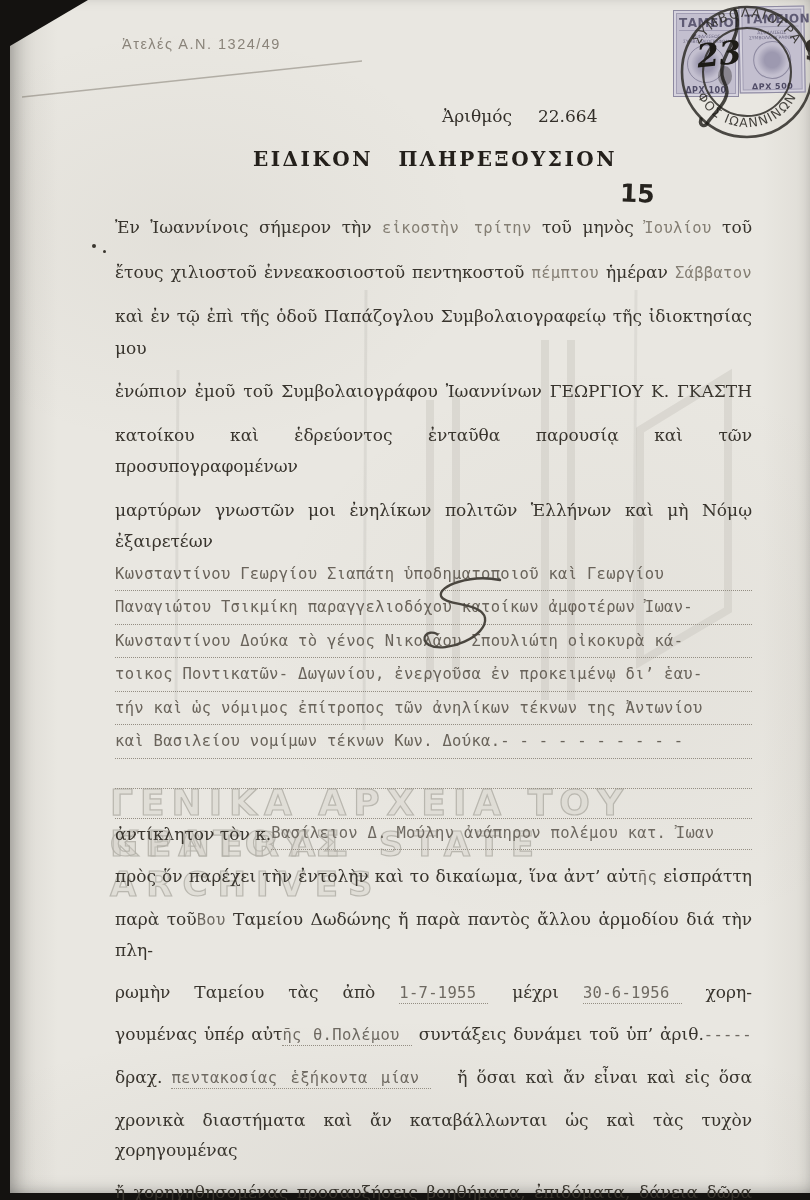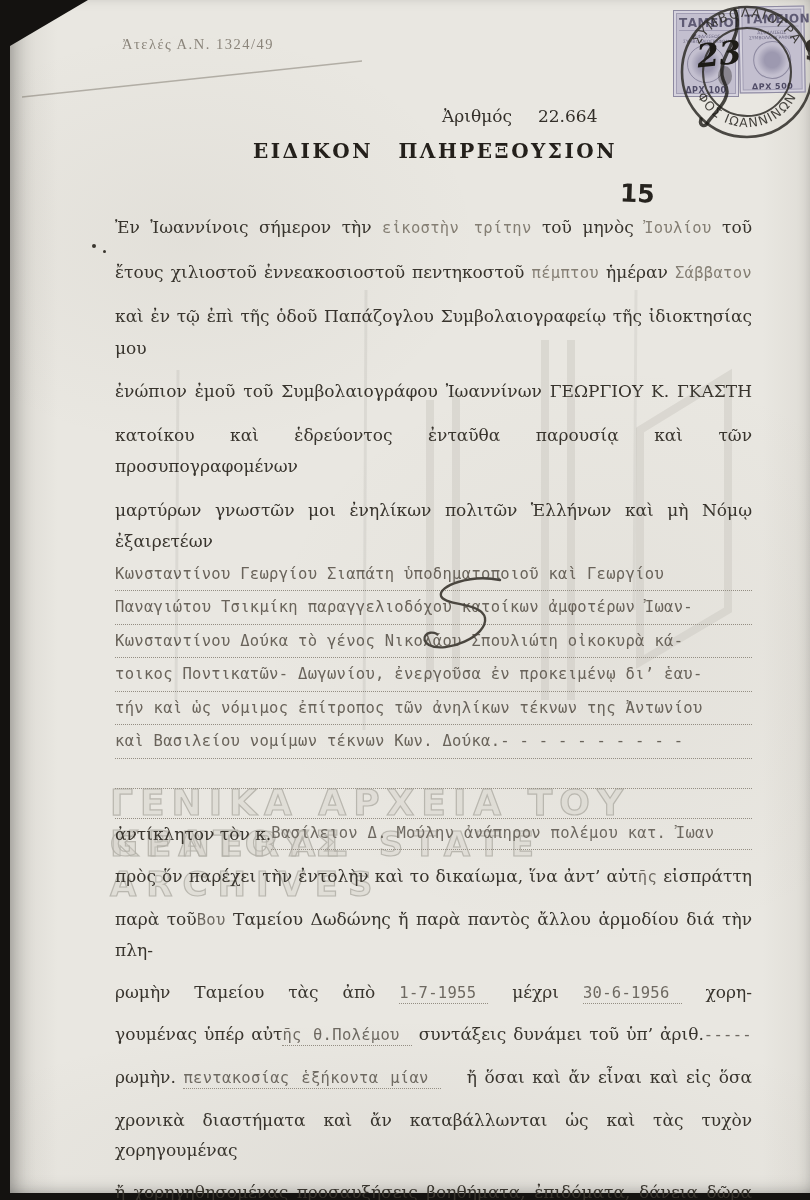--- a/index.html
+++ b/index.html
@@ -9,25 +9,25 @@
     background-image:
       radial-gradient(ellipse 420px 300px at 22% 20%, rgba(120,110,95,.06), transparent 70%),
       radial-gradient(ellipse 500px 420px at 75% 55%, rgba(125,115,100,.05), transparent 70%),
       radial-gradient(ellipse 700px 200px at 50% 98%, rgba(110,100,90,.07), transparent 75%),
       linear-gradient(90deg, rgba(90,82,70,.10), rgba(0,0,0,0) 6%, rgba(0,0,0,0) 94%, rgba(90,82,70,.07));
     box-shadow: inset 14px 0 20px -10px rgba(0,0,0,.30), inset -8px 0 16px -10px rgba(0,0,0,.18), inset 0 -12px 18px -12px rgba(0,0,0,.22);}
   #corner-clip{position:absolute;left:0;top:0;width:0;height:0;
     border-top:46px solid #141210;border-right:78px solid transparent;}
   .abs{position:absolute;}
   
-  #exempt-note{left:112px;top:36px;font-family:Liberation Serif, serif;font-size:14.5px;
+  #exempt-note{left:112px;top:36px;font-family:Liberation Sans, sans-serif;font-size:14.5px;
     letter-spacing:1.5px;color:#8a847a;}
   #number-row{left:432px;top:106px;font-size:17px;color:#332f29;}
   #number-row .gap{display:inline-block;width:26px;}
-  #doc-title{left:105px;top:139px;width:640px;text-align:center;font-weight:700;font-size:20px;
+  #doc-title{left:105px;top:147px;width:640px;text-align:center;font-weight:700;font-size:20px;
     letter-spacing:2.5px;word-spacing:16px;color:#24201b;}
   #day-number{left:610px;top:179px;font-family:"DejaVu Sans",sans-serif;font-weight:700;
     font-size:25px;color:#26231e;transform:rotate(2deg);}
   #edge-digit{left:794px;top:34px;font-family:"DejaVu Sans",sans-serif;font-weight:700;
     font-size:28px;color:#35312b;}
   
   .wm-text{left:100px;width:645px;font-family:"DejaVu Sans",sans-serif;font-weight:700;
     color:rgba(210,207,200,.38);-webkit-text-stroke:1.2px rgba(178,175,167,.85);z-index:1;}
   #wm-line1{top:782px;font-size:36px;letter-spacing:7px;}
   #wm-line2{top:824px;font-size:34px;letter-spacing:10px;}
@@ -109,21 +109,21 @@
         <div class="line a blank ruled"></div>
         <div class="line a blank ruled"></div>
         <div class="line b flexline">
           <span class="seg-p">ἀντίκλητον τὸν κ. </span>
           <span class="seg-tu">Βασίλειον Δ. Μούλην ἀνάπηρον πολέμου κατ. Ἰωαν</span>
         </div>
         <div class="line b just"><span class="seg-p">πρὸς ὅν παρέχει τὴν ἐντολὴν καὶ το δικαίωμα, ἵνα ἀντ’ αὐτ</span><span class="seg-t">ῆς</span><span class="seg-p"> εἰσπράττη</span></div>
         <div class="line b just"><span class="seg-p">παρὰ τοῦ</span><span class="seg-t">Βου</span><span class="seg-p"> Ταμείου Δωδώνης ἤ παρὰ παντὸς ἄλλου ἁρμοδίου διά τὴν πλη-</span></div>
         <div class="line b just"><span class="seg-p">ρωμὴν Ταμείου τὰς ἀπὸ </span><span class="seg-tu">1-7-1955</span><span class="seg-p"> μέχρι </span><span class="seg-tu">30-6-1956</span><span class="seg-p"> χορη-</span></div>
         <div class="line b just"><span class="seg-p">γουμένας ὑπέρ αὐτ</span><span class="seg-tu">ῆς θ.Πολέμου</span><span class="seg-p"> συντάξεις δυνάμει τοῦ ὑπ’ ἀριθ.</span><span class="seg-t">-----</span></div>
-        <div class="line b just"><span class="seg-p">ρωμὴν. </span><span class="seg-tu">πεντακοσίας ἑξήκοντα μίαν</span><span class="seg-g" style="width: 26px;"></span><span class="seg-p">ἤ ὅσαι καὶ ἄν εἶναι καὶ εἰς ὅσα</span></div>
+        <div class="line b just"><span class="seg-p">δραχ. </span><span class="seg-tu">πεντακοσίας ἑξήκοντα μίαν</span><span class="seg-g" style="width: 26px;"></span><span class="seg-p">ἤ ὅσαι καὶ ἄν εἶναι καὶ εἰς ὅσα</span></div>
         <div class="line b just"><span class="seg-p">χρονικὰ διαστήματα καὶ ἄν καταβάλλωνται ὡς καὶ τὰς τυχὸν χορηγουμένας</span></div>
         <div class="line b just"><span class="seg-p">ἤ χορηγηθησομένας προσαυξήσεις βοηθήματα, ἐπιδόματα, δάνεια δῶρα </span></div>
       </div>
 
     <svg id="squiggle" class="abs" width="110" height="92" viewBox="0 0 110 92">
       <path d="M92 6 C 62 0 30 12 33 22 C 36 32 74 28 77 44 C 80 62 38 80 21 71 C 11 65 19 55 29 60" fill="none" stroke="#4a463f" stroke-width="2.4" stroke-linecap="round"></path>
     </svg>
 
     <div id="stamp-block" class="abs">
       <div id="stamp-left" class="stamp">

